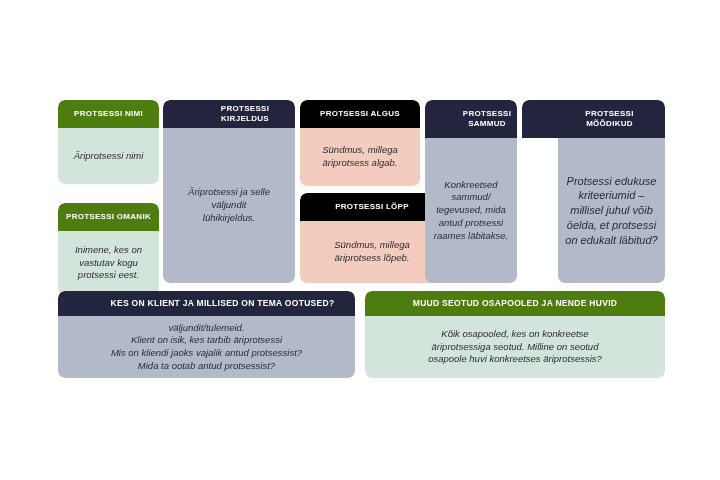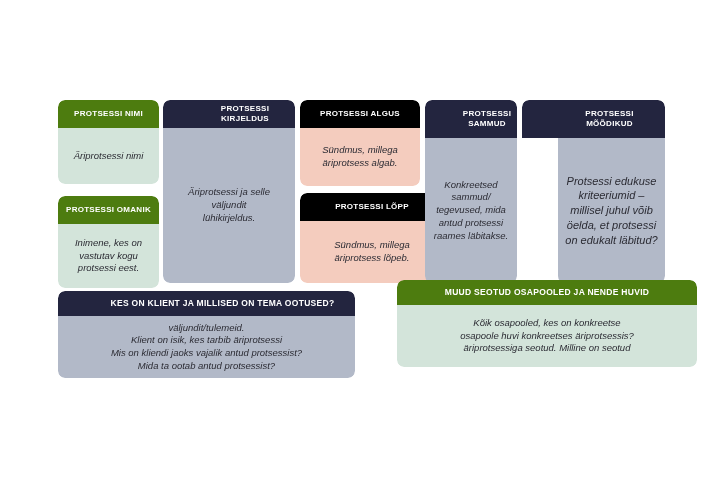--- a/index.html
+++ b/index.html
@@ -59,21 +59,21 @@
   
   .h-teal   { background: #4d7c0f; }
   .b-mint   { background: #d3e4da; }
   .h-navy   { background: #23253f; padding-left: 36px; }
   .b-slate  { background: #b2b9c8; }
   .h-brown  { background: #000000; }
   .b-peach  { background: #f4ccbe; }
 
   
   #card-nimi   { left: 58px;  top: 100px; width: 101px; height: 84px;  }
-  #card-omanik { left: 58px;  top: 196px; width: 101px; height: 92px;  }
+  #card-omanik { left: 58px;  top: 203px; width: 101px; height: 92px;  }
   #card-nimi   .card-head, #card-omanik .card-head { height: 28px; font-size: 8px; }
   #card-nimi   .card-body { font-size: 9.5px; }
   #card-omanik .card-body { font-size: 9.5px; }
 
   
   #card-kirjeldus { left: 163px; top: 100px; width: 132px; height: 183px; }
   #card-kirjeldus .card-head { height: 28px; font-size: 8px; }
   #card-kirjeldus .card-body { font-size: 9.5px; }
 
   
@@ -87,21 +87,21 @@
   #card-sammud .card-head { height: 38px; font-size: 8px; }
   #card-sammud .card-body { font-size: 9.5px; text-align: center; }
 
   
   #card-moodikud { left: 522px; top: 100px; width: 143px; height: 183px; }
   #card-moodikud .card-head { height: 38px; font-size: 8px; }
   #card-moodikud .card-body { font-size: 11px; margin-left: 36px; }
 
   
   #card-klient { left: 58px;  top: 291px; width: 297px; height: 87px; }
-  #card-osapooled { left: 365px; top: 280px; width: 300px; height: 87px; margin-left: 32px; }
+  #card-osapooled { left: 365px; top: 291px; width: 300px; height: 87px; }
   #card-klient .card-head, #card-osapooled .card-head { height: 25px; font-size: 8.5px; }
   #card-klient .card-body, #card-osapooled .card-body { font-size: 9.5px; }
 
   .body-lines { display: block; }
   .body-lines > span { display: block; }
 </style>
 </head>
 <body>
 
 <div id="canvas">
@@ -203,19 +203,19 @@
         <span>Mida ta ootab antud protsessist?</span>
       </span>
     </div>
   </div>
 
   <div class="card" id="card-osapooled">
     <div class="card-head h-teal">MUUD SEOTUD OSAPOOLED JA NENDE HUVID</div>
     <div class="card-body b-mint">
       <span class="body-lines">
         <span>Kõik osapooled, kes on konkreetse</span>
+        <span>äriprotsessiga seotud. Milline on seotud</span>
         <span>osapoole huvi konkreetses äriprotsessis?</span>
-        <span>äriprotsessiga seotud. Milline on seotud</span>
       </span>
     </div>
   </div>
 
 </div>
 
 </body></html>

